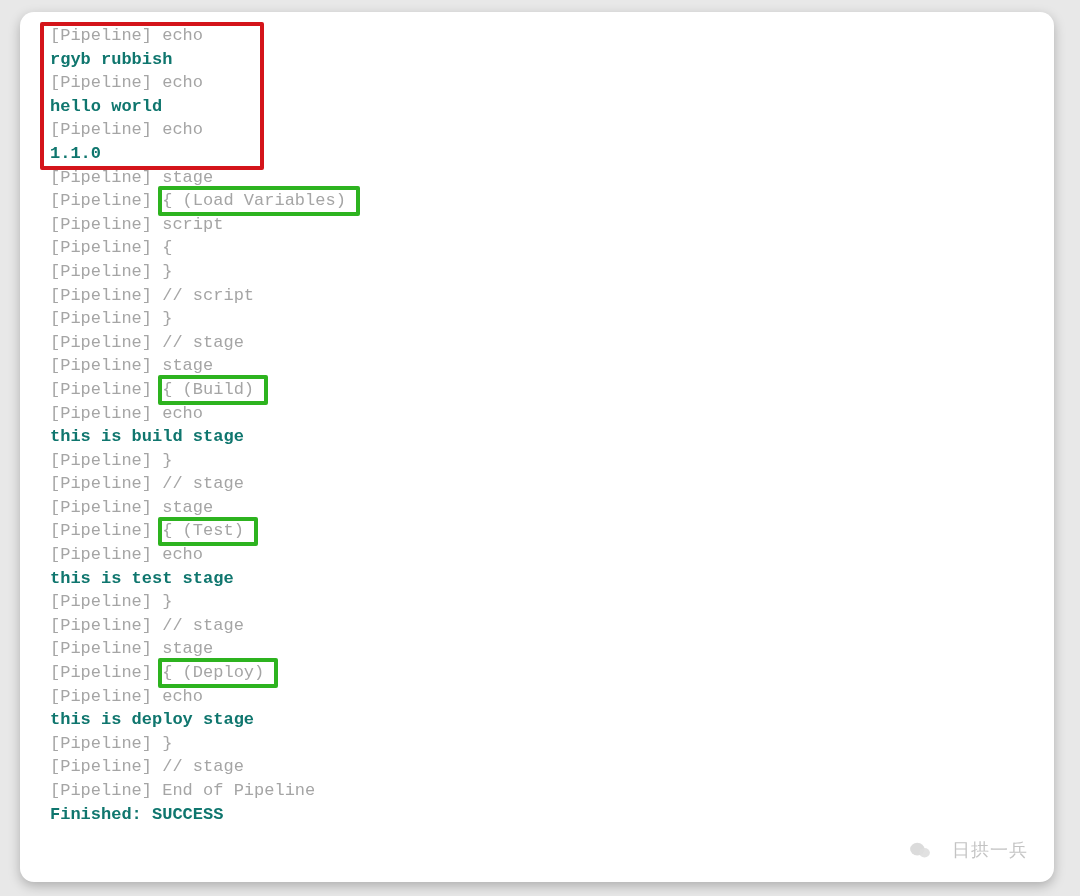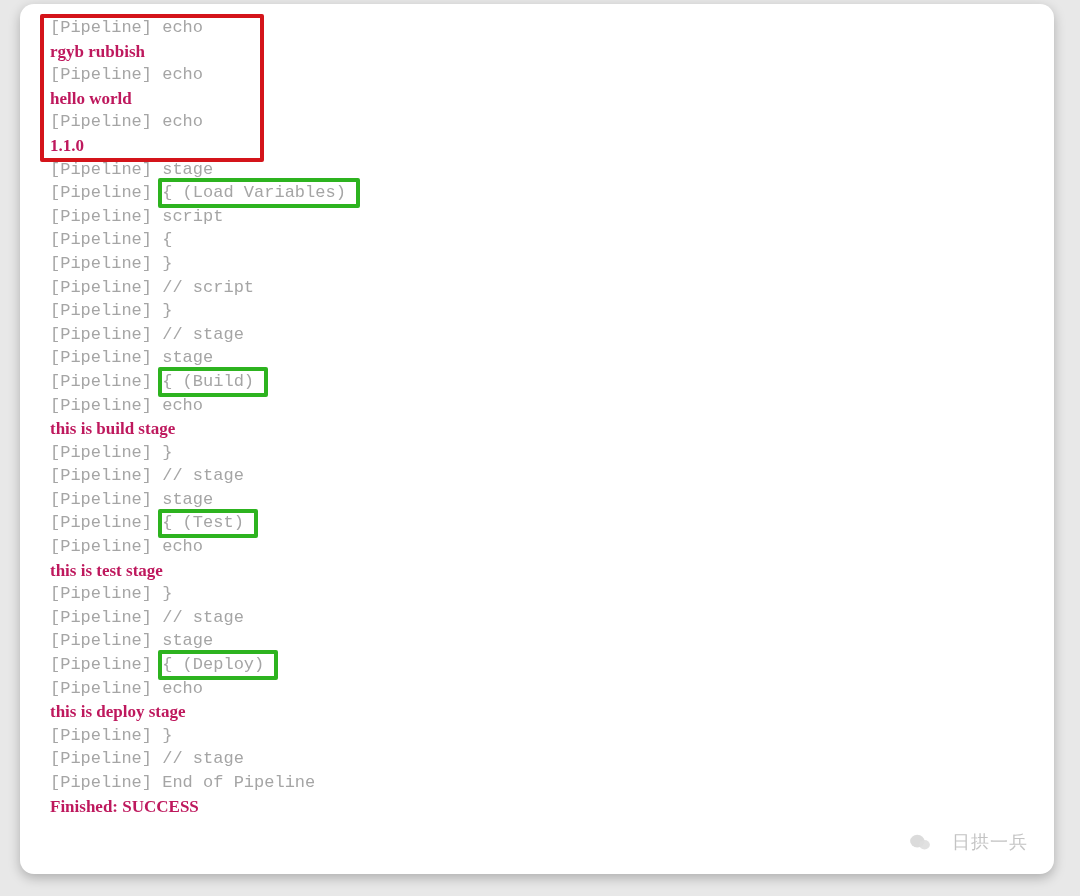--- a/index.html
+++ b/index.html
@@ -8,37 +8,37 @@
     width: 1080px;
     height: 896px;
     background: #e8e8e8;
     font-family: "Courier New", Courier, monospace;
     font-size: 17px;
     overflow: hidden;
   }
   .card {
     position: absolute;
     left: 20px;
-    top: 4px;
+    top: 12px;
     width: 1034px;
     height: 870px;
     background: #ffffff;
     border-radius: 14px;
     box-shadow: 0 4px 12px rgba(0,0,0,0.25);
     padding: 12px 30px 20px 30px;
     box-sizing: border-box;
   }
   .console {
     position: relative;
     line-height: 23.6px;
     white-space: pre;
   }
   .line { display: block; }
   .grey { color: #a5a5a5; }
-  .dark { color: #be185d; font-weight: 600; font-family: Liberation Serif, serif; }
+  .dark { color: #0f766e; font-weight: 600; }
   .box {
     position: absolute;
     box-sizing: border-box;
     pointer-events: none;
     border-radius: 2px;
   }
   .box.red   { border: 4px solid #d4141a; }
   .box.green { border: 4px solid #2db31f; }
   .watermark {
     position: absolute;

